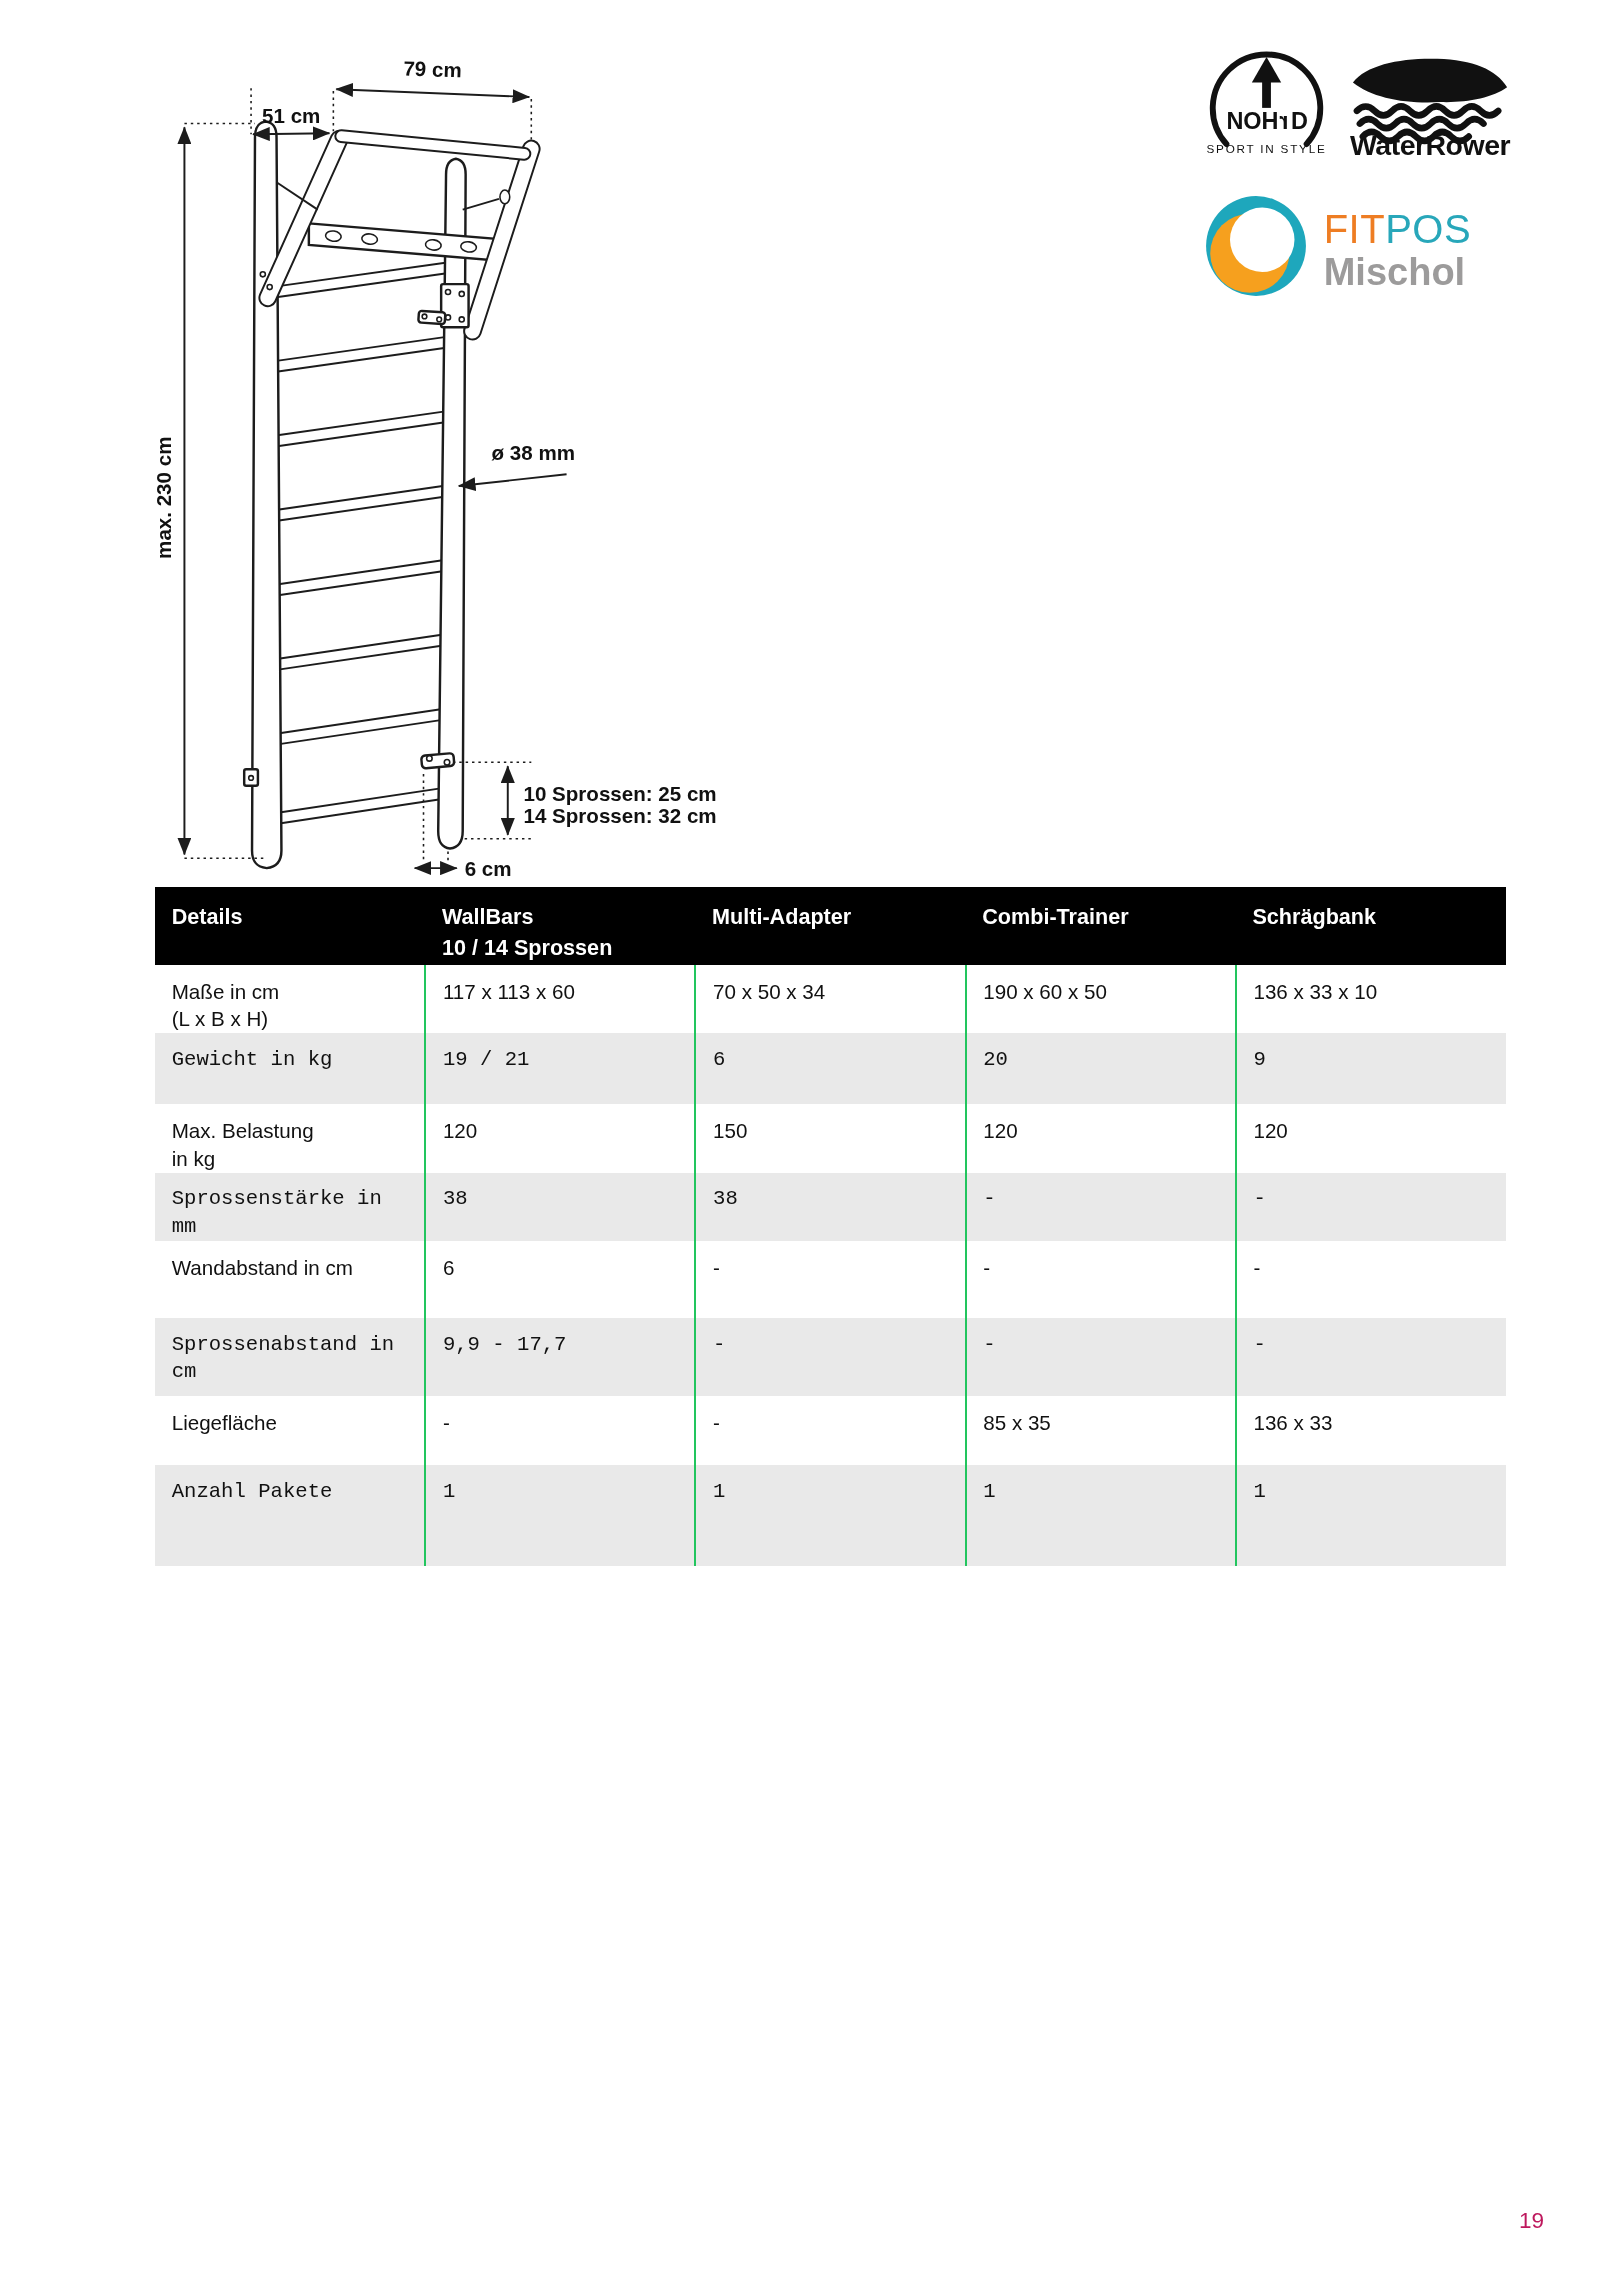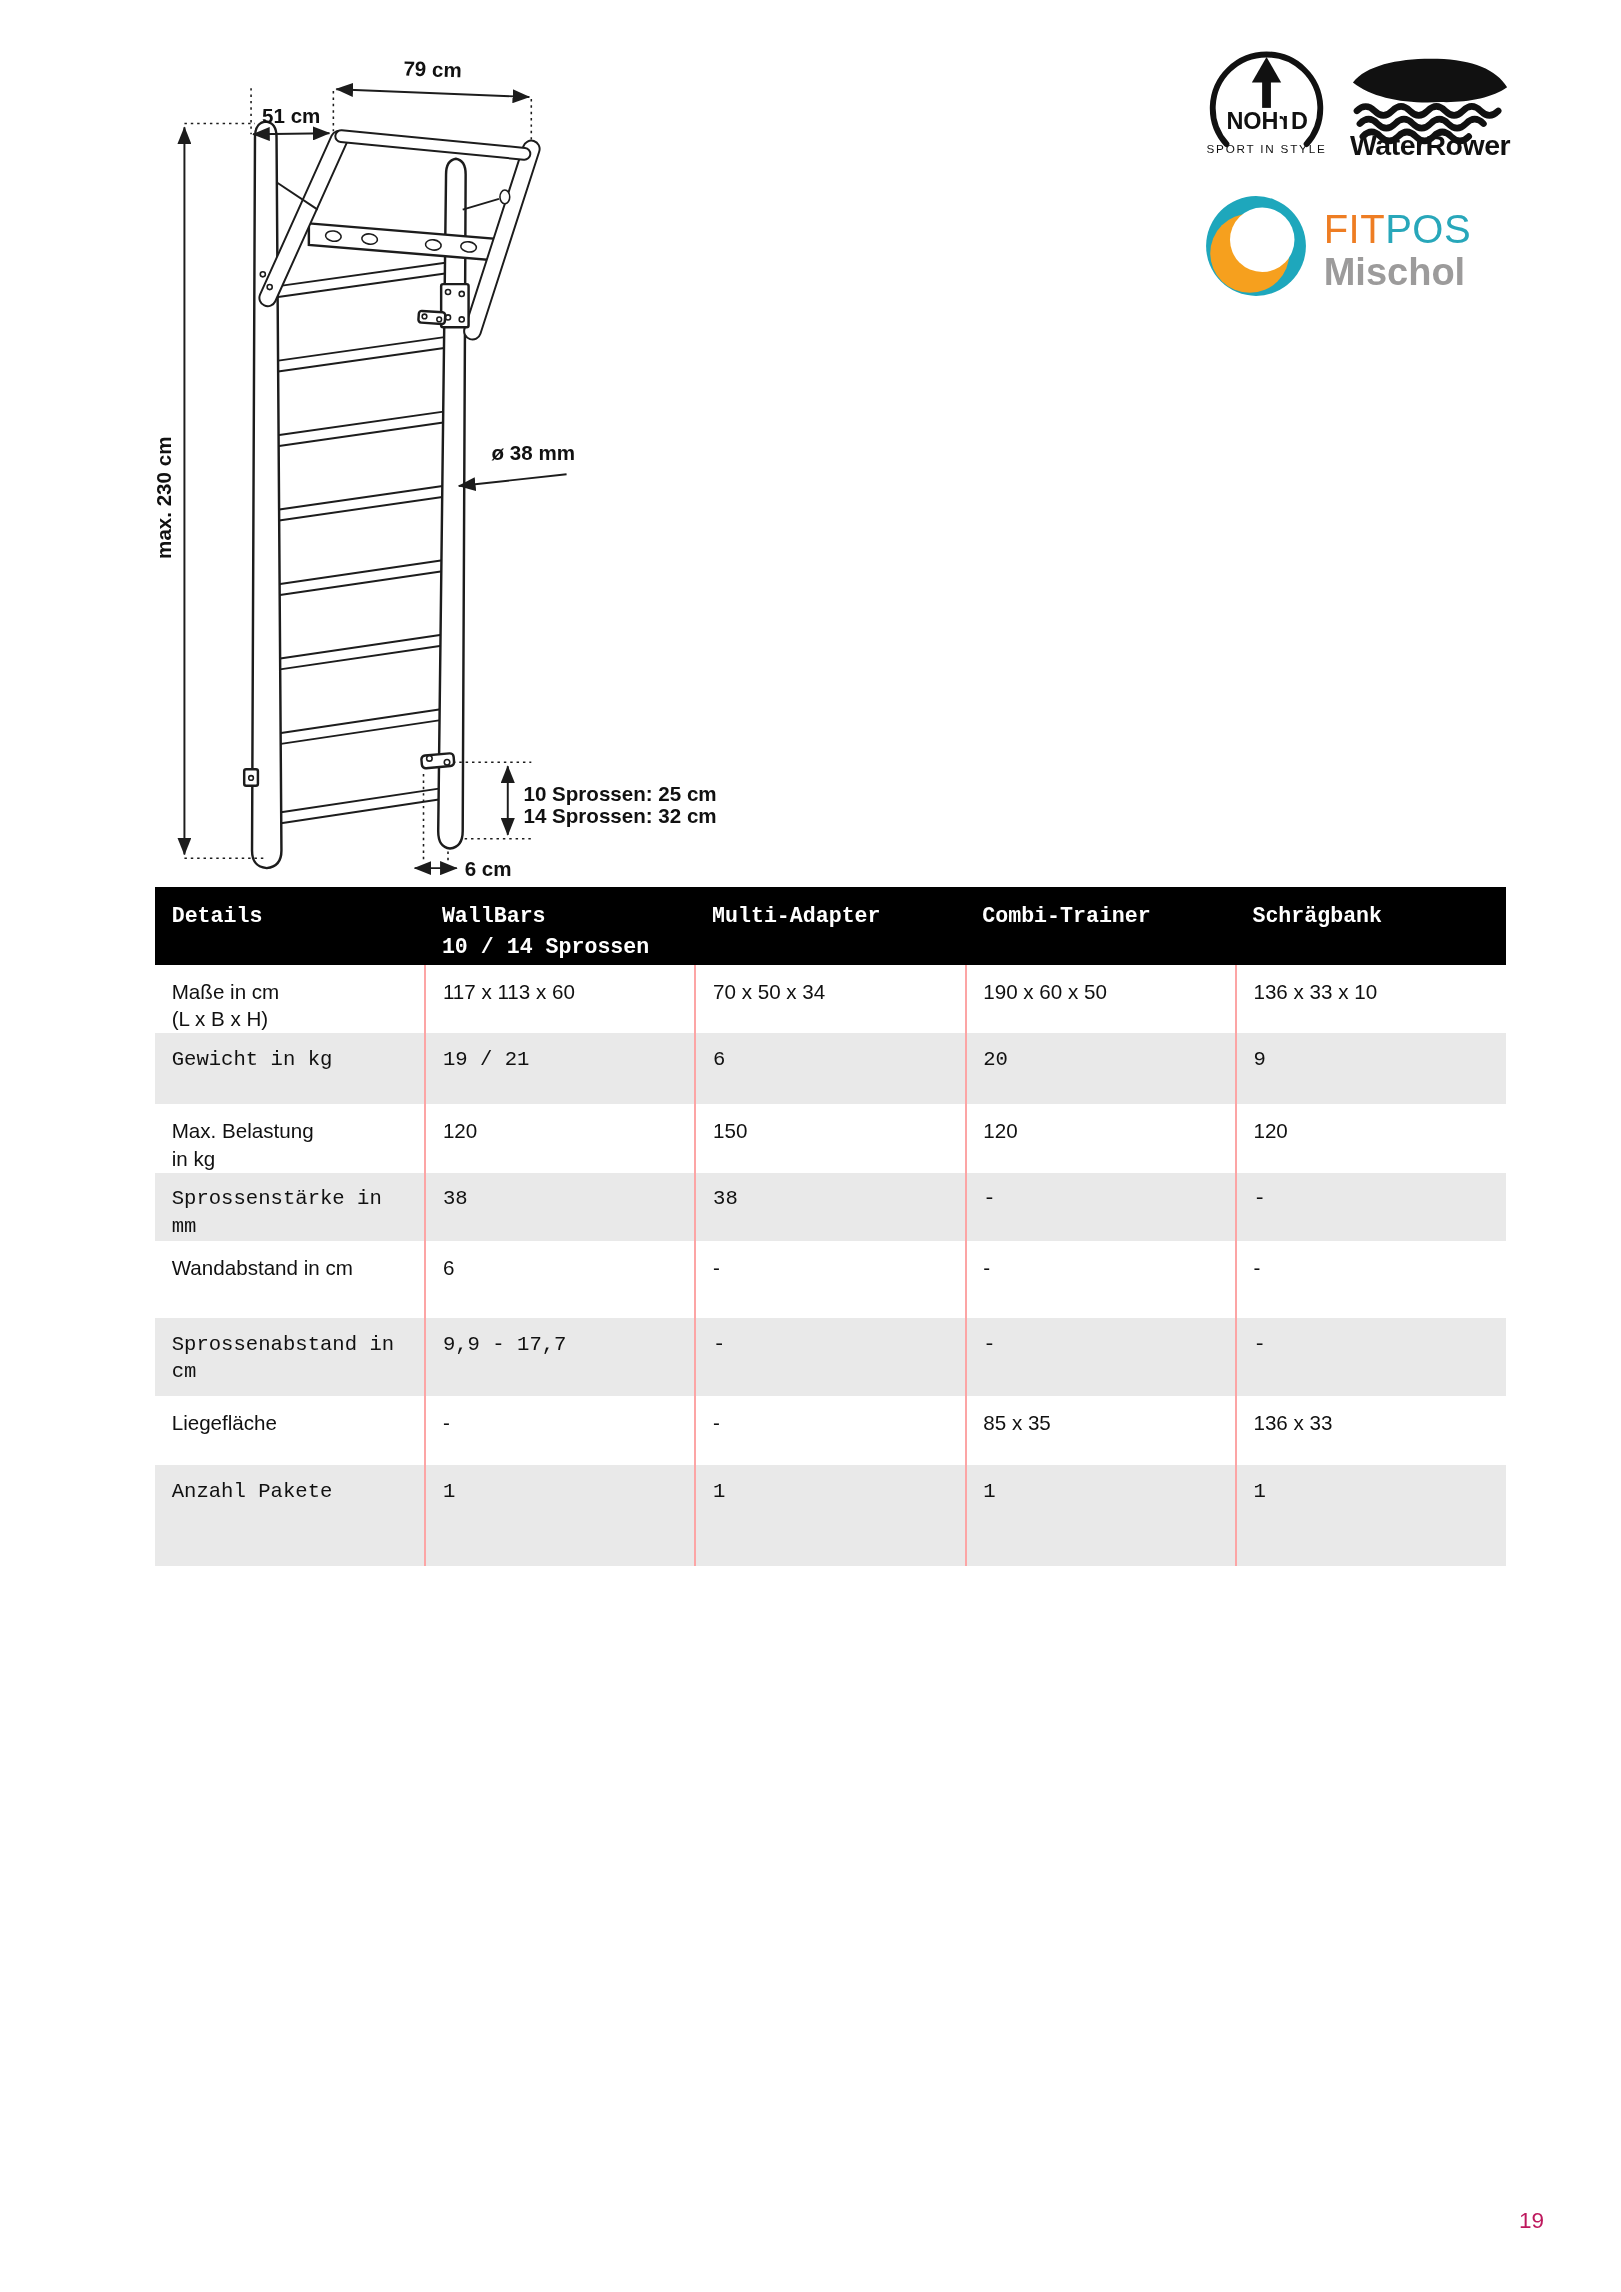--- a/index.html
+++ b/index.html
@@ -28,28 +28,28 @@
   .fitpos-line1 .pos { color:#28a7ba; }
   .fitpos-line2 { font-size:38px; font-weight:700; color:#9c9b9b; margin-top:2.9px; }
   
   table.spec {
     position:absolute; left:155px; top:887px; width:1351px;
     border-collapse:collapse; table-layout:fixed;
   }
   .spec th {
     background:#000; color:#fff; text-align:left; vertical-align:top;
     padding:13.7px 9.8px 0 16.7px; font-size:21.6px; font-weight:700;
-    height:78px; white-space:pre-line; line-height:1.45; width:20%;font-family:Liberation Mono, monospace;
+    height:78px; white-space:pre-line; line-height:1.45; width:20%;
   }
   .spec td {
     vertical-align:top; padding:12.7px 9.8px 0 16.7px; font-size:20.6px;
     font-weight:400; white-space:pre-line; line-height:1.35; background:#fff;
   }
   .spec tr.gray td { background:#e9e9e9;font-family:Liberation Mono, monospace; }
-  .spec td:not(:first-child) { border-left:2px solid #fca5a5; }
+  .spec td:not(:first-child) { border-left:2px solid #22c55e; }
   
   .page-num { position:absolute; right:77px; top:2208px; font-size:22.5px; color:#be185d; }
 </style>
 </head>
 <body>
 
 <div class="page">
 
   <svg class="diagram" width="632" height="848" viewBox="0 0 645 865">
     <defs>

